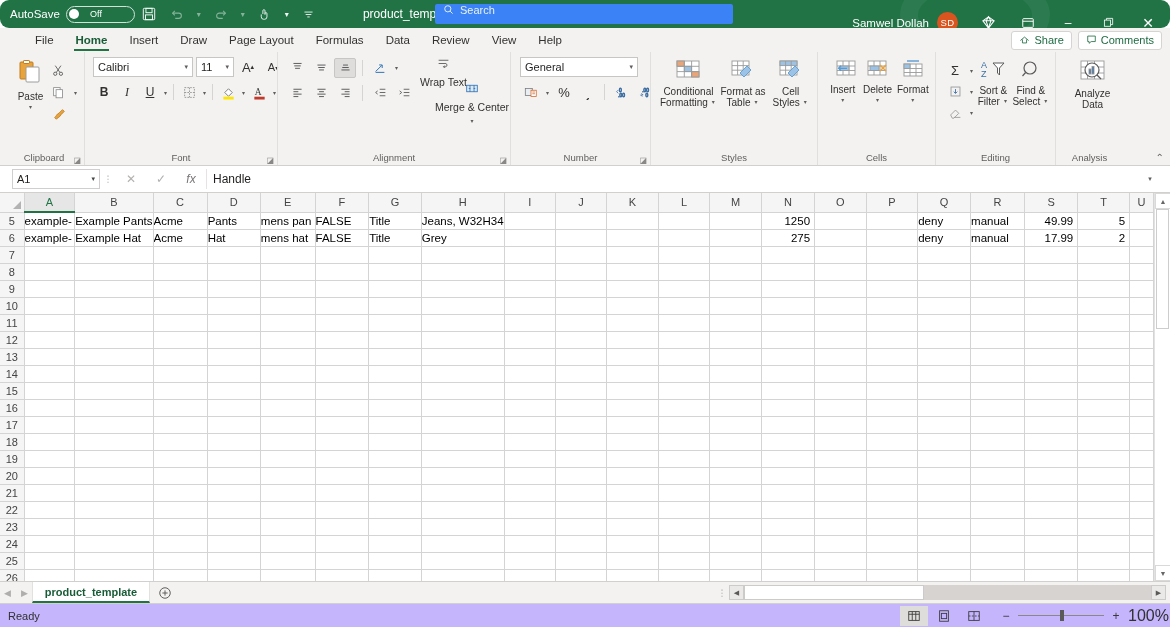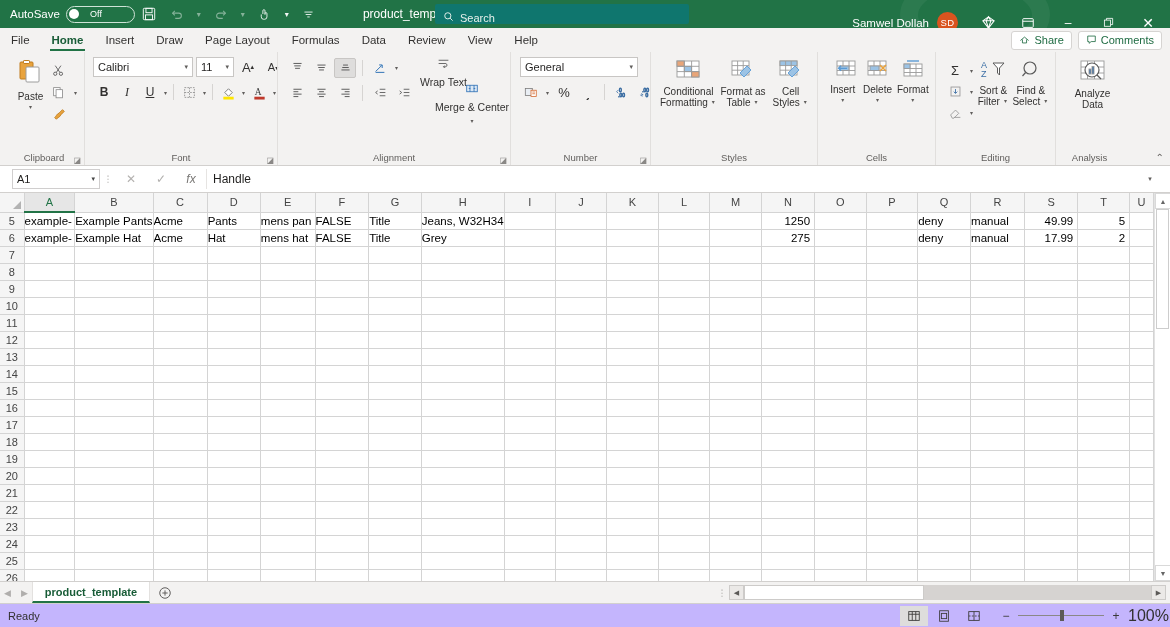--- a/index.html
+++ b/index.html
@@ -10,21 +10,21 @@
     font-family: "Liberation Sans", sans-serif;
     background: #fff;
     -webkit-font-smoothing: antialiased;
   }
   .app { width: 1170px; height: 627px; position: relative; display: flex; flex-direction: column; }
 
   
   .titlebar {
     height: 28px; background: #217346; color: #fff;
     display: flex; align-items: center; flex: 0 0 28px;
-    font-size: 11.5px; position: relative; overflow: hidden;
+    font-size: 11.5px; position: relative; overflow: hidden; border-radius: 9px;
   }
   .titlebar .deco { position: absolute; right: 120px; top: -30px; width: 150px; height: 90px;
       border: 18px solid rgba(255,255,255,.05); border-radius: 50%; pointer-events: none; }
   .tb-left { display: flex; align-items: center; gap: 0px; padding-left: 10px; z-index: 2; }
   .autosave-label { font-size: 11.5px; margin-right: 6px; }
   .toggle {
     width: 69px; height: 17px; border-radius: 9px; border: 1px solid #cfe3d7;
     display: inline-flex; align-items: center; padding: 0 2px; gap: 11px; background: transparent;
   }
   .toggle .knob { width: 10px; height: 10px; border-radius: 50%; background: #fff; flex: 0 0 10px; }
@@ -33,41 +33,41 @@
     width: 28px; height: 24px; display: inline-flex; align-items: center; justify-content: center;
     color: #fff; font-size: 13px; opacity: .95;
   }
   .tb-icon.dim { opacity: .45; }
   .tb-icon.small { width: 16px; font-size: 8px; }
   .doc-title {
     margin-left: 40px; font-size: 12px; display: flex; align-items: center; gap: 6px; z-index: 2;
   }
   .caret { font-size: 7px; opacity: .9; }
   .searchbox {
-    position: absolute; left: 435px; top: 4px; width: 254px; height: 20px;
-    background: #0f766e; border-radius: 2px; display: flex; align-items: flex-end;
+    position: absolute; left: 435px; top: 4px; width: 298px; height: 20px;
+    background: #3b82f6; border-radius: 2px; display: flex; align-items: flex-start;
     gap: 6px; padding-left: 8px; z-index: 2;
   }
   .searchbox .mag { font-size: 11px; color: #e6f0ea; }
   .searchbox .sx { font-size: 11px; color: #e8f1ec; }
   .tb-right { margin-left: auto; display: flex; align-items: center; z-index: 2; padding-right: 2px; margin-top: 17px; }
   .username { font-size: 11.5px; margin-right: 8px; }
   .avatar {
     width: 21px; height: 21px; border-radius: 50%; background: #d9541f; color: #fff;
     font-size: 9.5px; display: flex; align-items: center; justify-content: center; margin-right: 10px;
     letter-spacing: .3px;
   }
   .wbtn { width: 40px; height: 28px; display: flex; align-items: center; justify-content: center;
           color: #fff; font-size: 12px; }
   .wbtn.close { font-size: 14px; }
 
   
   .ribbon-tabs {
     height: 24px; background: #f3f2f1; display: flex; align-items: stretch; flex: 0 0 24px;
-    padding-left: 0; position: relative;
+    padding-left: 24px; position: relative;
   }
   .rtab {
     padding: 0 11px; font-size: 11.5px; color: #323130; display: flex; align-items: center;
     position: relative; white-space: nowrap;
   }
   .rtab.active { color: #185c37; font-weight: bold; }
   .rtab.active::after {
     content: ""; position: absolute; left: 9px; right: 9px; bottom: 1px; height: 2px; background: #217346;
   }
   .tabs-right { margin-left: auto; display: flex; align-items: center; gap: 6px; padding-right: 8px; }

